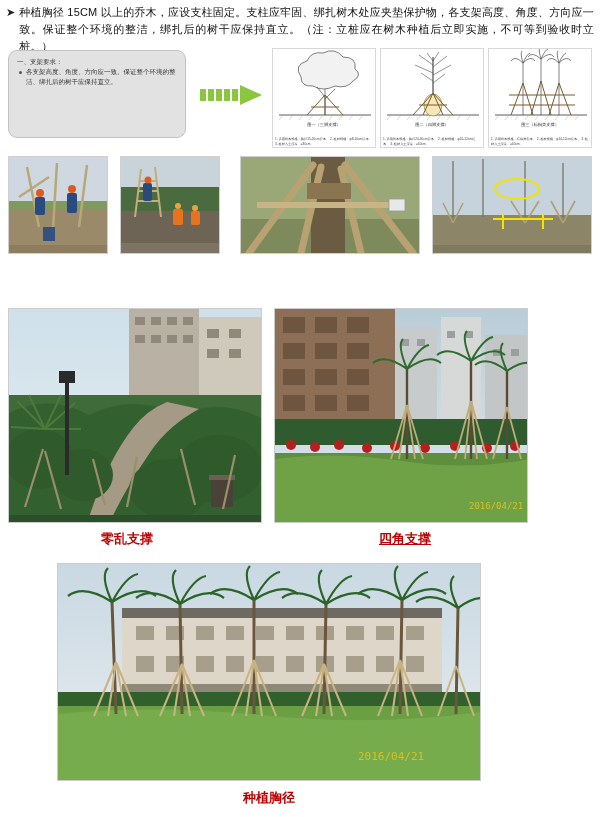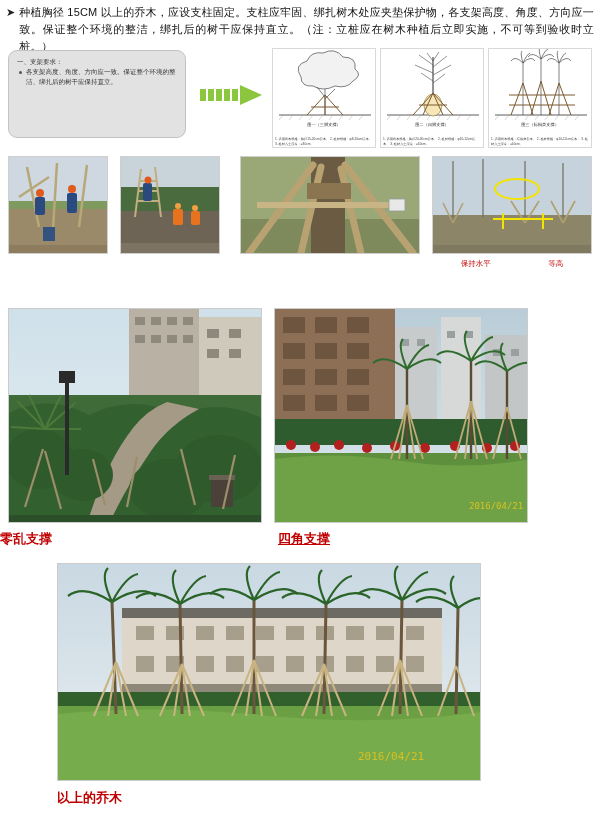--- a/index.html
+++ b/index.html
@@ -180,20 +180,21 @@
     overflow: hidden;
   }
   .bigph-left { left: 0; width: 254px; }
   .bigph-right { left: 266px; width: 254px; }
 
   .caption-red {
     position: absolute;
     color: #c00000;
     font-size: 13px;
     font-weight: bold;
+    text-align: center;
   }
   .cap-left { left: 0; top: 530px; width: 254px; }
   .cap-right { left: 278px; top: 530px; width: 254px; text-decoration: underline; }
 
   
   .bottomph {
     position: absolute;
     left: 57px;
     top: 563px;
     width: 424px;
@@ -444,24 +445,20 @@
       <ellipse cx="84" cy="32" rx="22" ry="10" fill="none" stroke="#f2e400" stroke-width="2"></ellipse>
       <g stroke="#f2e400" stroke-width="2">
         <line x1="60" y1="62" x2="120" y2="62"></line>
         <line x1="70" y1="56" x2="70" y2="72"></line>
         <line x1="110" y1="56" x2="110" y2="72"></line>
       </g>
       <rect y="88" width="160" height="10" fill="#7f7a5f"></rect>
     </svg>
   </div>
 
-  <div class="annot-row">
-    <span>保持水平</span>
-    <span>等高</span>
-  </div>
 </div>
 
 <div class="big-row">
 
   <div class="bigph bigph-left">
     <svg width="254" height="215" viewBox="0 0 254 215" preserveAspectRatio="none">
       <defs>
         <linearGradient id="skyL" x1="0" y1="0" x2="0" y2="1">
           <stop offset="0%" stop-color="#cfe0ea"></stop>
             <stop offset="100%" stop-color="#e6eef2"></stop>
@@ -692,13 +689,13 @@
         <line x1="342" y1="96" x2="334" y2="152"></line>
           <line x1="342" y1="96" x2="350" y2="152"></line>
         <line x1="398" y1="102" x2="380" y2="152"></line>
           <line x1="398" y1="102" x2="416" y2="152"></line>
       </g>
     </g>
     <text x="300" y="196" font-family="DejaVu Sans Mono, monospace" font-size="11" fill="#d8c020">2016/04/21</text>
   </svg>
 </div>
 
-<div class="caption-red cap-bottom">以上的乔木</div>
+<div class="caption-red cap-bottom">种植胸径</div>
 
 </body></html>

